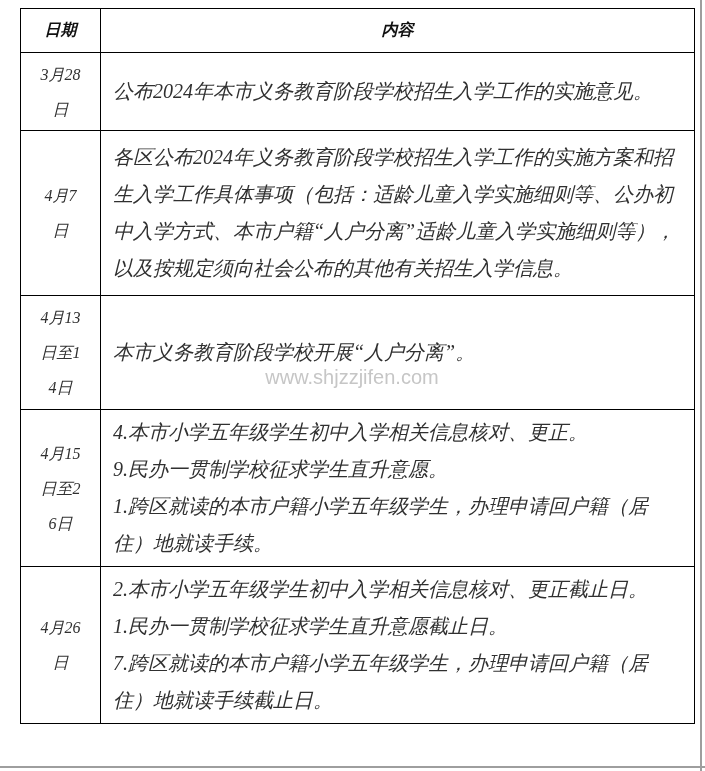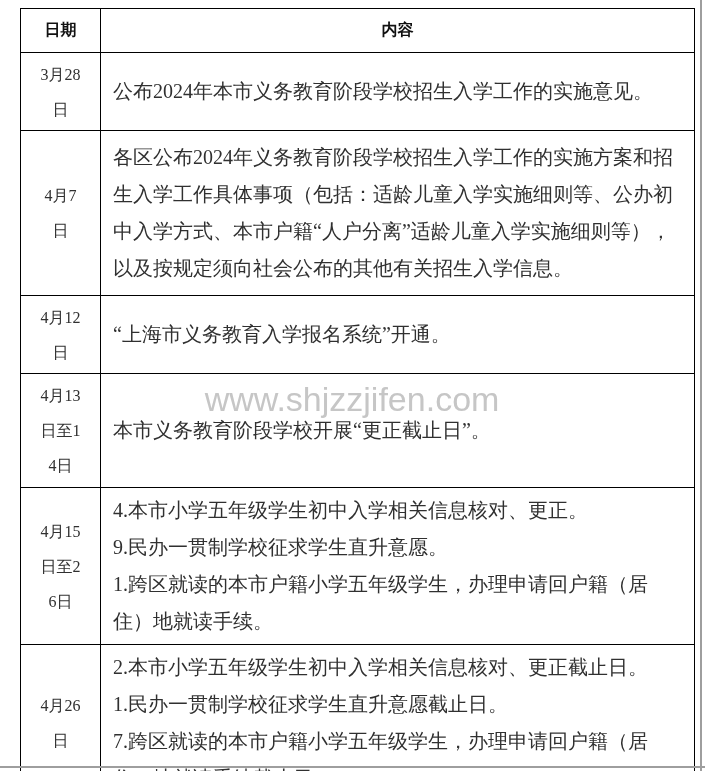--- a/index.html
+++ b/index.html
@@ -11,39 +11,40 @@
     color: #303030;
   }
   .page {
     position: relative;
     width: 705px; height: 771px;
     background: #ffffff;
   }
   
   .watermark {
     position: absolute;
-    left: 352px; top: 380px;
+    left: 352px; top: 366px;
     transform: translateX(-50%);
     font-family: "Liberation Sans", "DejaVu Sans", sans-serif;
-    font-size: 34px;
+    font-size: 20px;
     color: #c6c6c6;
     white-space: nowrap;
     z-index: 0;
   }
   table.schedule {
     position: absolute;
     left: 20px; top: 8px;
     width: 674px;
     border-collapse: collapse;
     table-layout: fixed;
     z-index: 1;
   }
   table.schedule th, table.schedule td {
     border: 1.5px solid #000000;
     background: transparent;
+    font-style: italic;
   }
   col.c-date { width: 80px; }
   col.c-content { width: 594px; }
   th.hdr {
     height: 44px;
     font-size: 16px;
     font-weight: bold;
     color: #111111;
     text-align: center;
     vertical-align: middle;
@@ -112,34 +113,27 @@
     </tr>
 
     <tr class="r2">
       <td class="date-cell">4月7
 日</td>
       <td class="content-cell">
         <div class="par">各区公布2024年义务教育阶段学校招生入学工作的实施方案和招生入学工作具体事项（包括：适龄儿童入学实施细则等、公办初中入学方式、本市户籍“人户分离”适龄儿童入学实施细则等），以及按规定须向社会公布的其他有关招生入学信息。</div>
       </td>
     </tr>
 
-    <tr class="r3">
-      <td class="date-cell">4月12
-日</td>
-      <td class="content-cell">
-        <div class="par">“上海市义务教育入学报名系统”开通。</div>
-      </td>
-    </tr>
 
     <tr class="r4">
       <td class="date-cell">4月13
 日至1
 4日</td>
       <td class="content-cell">
-        <div class="par">本市义务教育阶段学校开展“更正截止日”。</div>
+        <div class="par">本市义务教育阶段学校开展“人户分离”。</div>
       </td>
     </tr>
 
     <tr class="r5">
       <td class="date-cell">4月15
 日至2
 6日</td>
       <td class="content-cell">
         <div class="par">4.本市小学五年级学生初中入学相关信息核对、更正。</div>
         <div class="par">9.民办一贯制学校征求学生直升意愿。</div>

